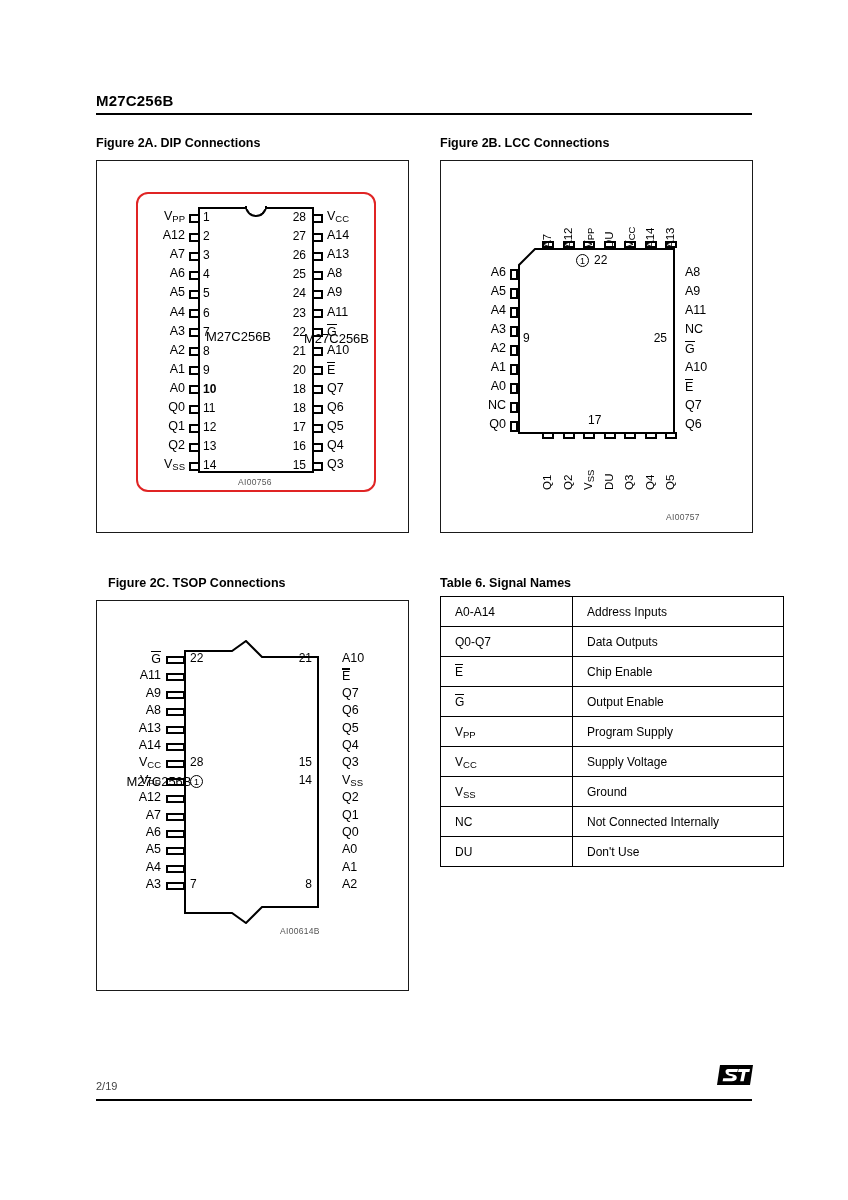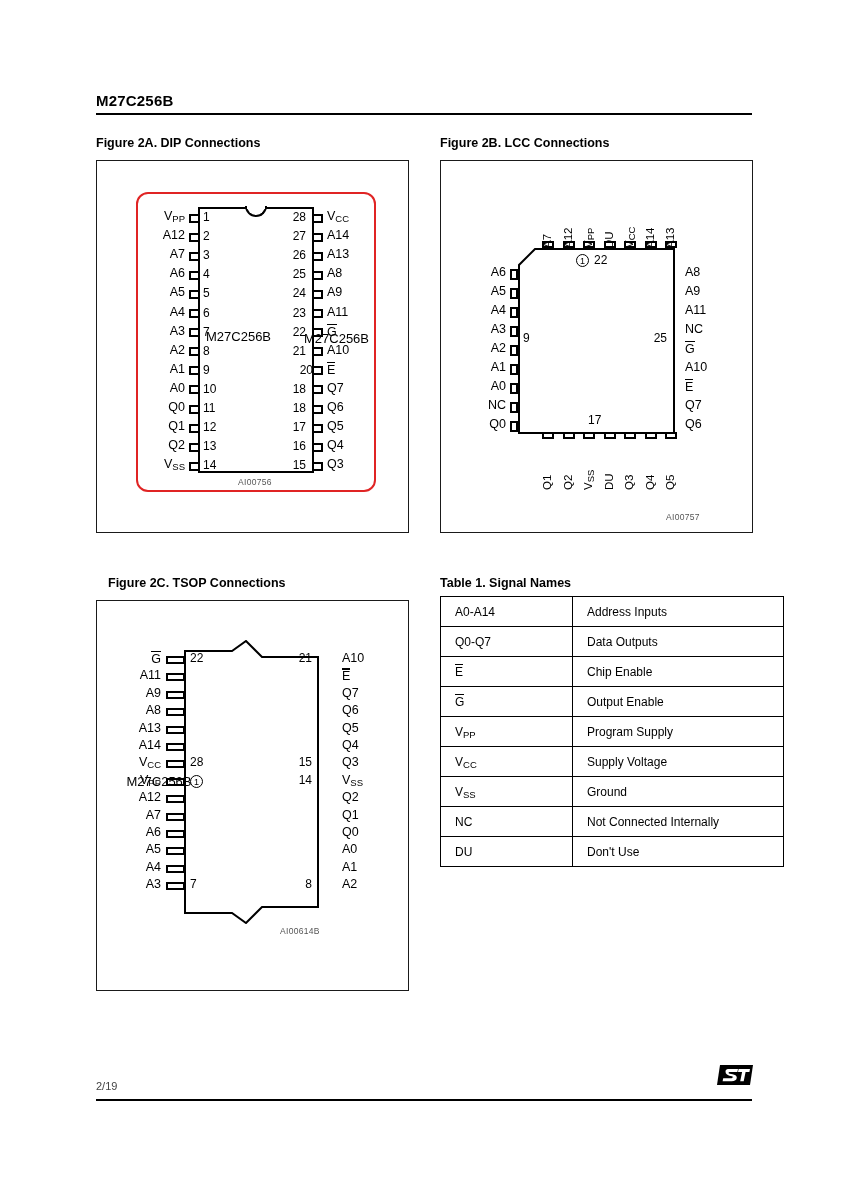--- a/index.html
+++ b/index.html
@@ -270,21 +270,21 @@
       <div class="pin-l" style="left:189px; top:328.1px;"></div>
       <div class="pin-num" style="left:203px; top:324.6px;">7</div>
       <div class="chip-label" style="right:663px; top:323.6px; text-align:right;">A3</div>
       <div class="pin-l" style="left:189px; top:347.20000000000005px;"></div>
       <div class="pin-num" style="left:203px; top:343.70000000000005px;">8</div>
       <div class="chip-label" style="right:663px; top:342.70000000000005px; text-align:right;">A2</div>
       <div class="pin-l" style="left:189px; top:366.3px;"></div>
       <div class="pin-num" style="left:203px; top:362.8px;">9</div>
       <div class="chip-label" style="right:663px; top:361.8px; text-align:right;">A1</div>
       <div class="pin-l" style="left:189px; top:385.4px;"></div>
-      <div class="pin-num" style="left:203px; top:381.9px;">10</div>
+      <div class="pin-num" style="left:203px; top:381.9px;font-weight:bold;">10</div>
       <div class="chip-label" style="right:663px; top:380.9px; text-align:right;">A0</div>
       <div class="pin-l" style="left:189px; top:404.5px;"></div>
       <div class="pin-num" style="left:203px; top:401px;">11</div>
       <div class="chip-label" style="right:663px; top:400px; text-align:right;">Q0</div>
       <div class="pin-l" style="left:189px; top:423.6px;"></div>
       <div class="pin-num" style="left:203px; top:420.1px;">12</div>
       <div class="chip-label" style="right:663px; top:419.1px; text-align:right;">Q1</div>
       <div class="pin-l" style="left:189px; top:442.70000000000005px;"></div>
       <div class="pin-num" style="left:203px; top:439.20000000000005px;">13</div>
       <div class="chip-label" style="right:663px; top:438.20000000000005px; text-align:right;">Q2</div>
@@ -309,21 +309,21 @@
       <div class="pin-r" style="left:314px; top:309px;"></div>
       <div class="pin-num" style="left:0; top:305.5px; width:306px; text-align:right;">23</div>
       <div class="chip-label" style="left:327px; top:304.5px;">A11</div>
       <div class="pin-r" style="left:314px; top:328.1px;"></div>
       <div class="pin-num" style="left:0; top:324.6px; width:306px; text-align:right;">22</div>
       <div class="chip-label" style="left:327px; top:323.6px;"><span class="ovl">G</span></div>
       <div class="pin-r" style="left:314px; top:347.20000000000005px;"></div>
       <div class="pin-num" style="left:0; top:343.70000000000005px; width:306px; text-align:right;">21</div>
       <div class="chip-label" style="left:327px; top:342.70000000000005px;">A10</div>
       <div class="pin-r" style="left:314px; top:366.3px;"></div>
-      <div class="pin-num" style="left:7px; top:362.8px; width:306px; text-align:right;">20</div>
+      <div class="pin-num" style="left:0; top:362.8px; width:306px; text-align:right;">20</div>
       <div class="chip-label" style="left:327px; top:361.8px;"><span class="ovl">E</span></div>
       <div class="pin-r" style="left:314px; top:385.4px;"></div>
       <div class="pin-num" style="left:0; top:381.9px; width:306px; text-align:right;">18</div>
       <div class="chip-label" style="left:327px; top:380.9px;">Q7</div>
       <div class="pin-r" style="left:314px; top:404.5px;"></div>
       <div class="pin-num" style="left:0; top:401px; width:306px; text-align:right;">18</div>
       <div class="chip-label" style="left:327px; top:400px;">Q6</div>
       <div class="pin-r" style="left:314px; top:423.6px;"></div>
       <div class="pin-num" style="left:0; top:420.1px; width:306px; text-align:right;">17</div>
       <div class="chip-label" style="left:327px; top:419.1px;">Q5</div>
@@ -464,21 +464,21 @@
       <div class="pin-num" style="left:190px; top:755.4px;">28</div>
       <div class="pin-num" style="left:0; top:755.4px; width:312px; text-align:right;">15</div>
       <div class="pin-num" style="left:0; top:772.8px; width:312px; text-align:right;">14</div>
       <div class="pin1-circle" style="left:190px; top:774.8px;">1</div>
       <div class="pin-num" style="left:190px; top:877.2px;">7</div>
       <div class="pin-num" style="left:0; top:877.2px; width:312px; text-align:right;">8</div>
       <div class="chip-name" style="left:0; top:774px; width:318px; text-align:center;">M27C256B</div>
       <div class="ai-code" style="left:280px; top:926px;">AI00614B</div>
     </div>
 
-  <div class="fig-cap" style="left:440px; top:576px;">Table 1. Signal Names</div>
+  <div class="fig-cap" style="left:440px; top:576px;">Table 6. Signal Names</div>
   <table class="tbl" style="left:440px; top:596px;">
     <tbody id="tbl-body">
         <tr>
           <td class="c1">A0-A14</td>
           <td class="c2">Address Inputs</td>
         </tr>
         <tr>
           <td class="c1">Q0-Q7</td>
           <td class="c2">Data Outputs</td>
         </tr>

